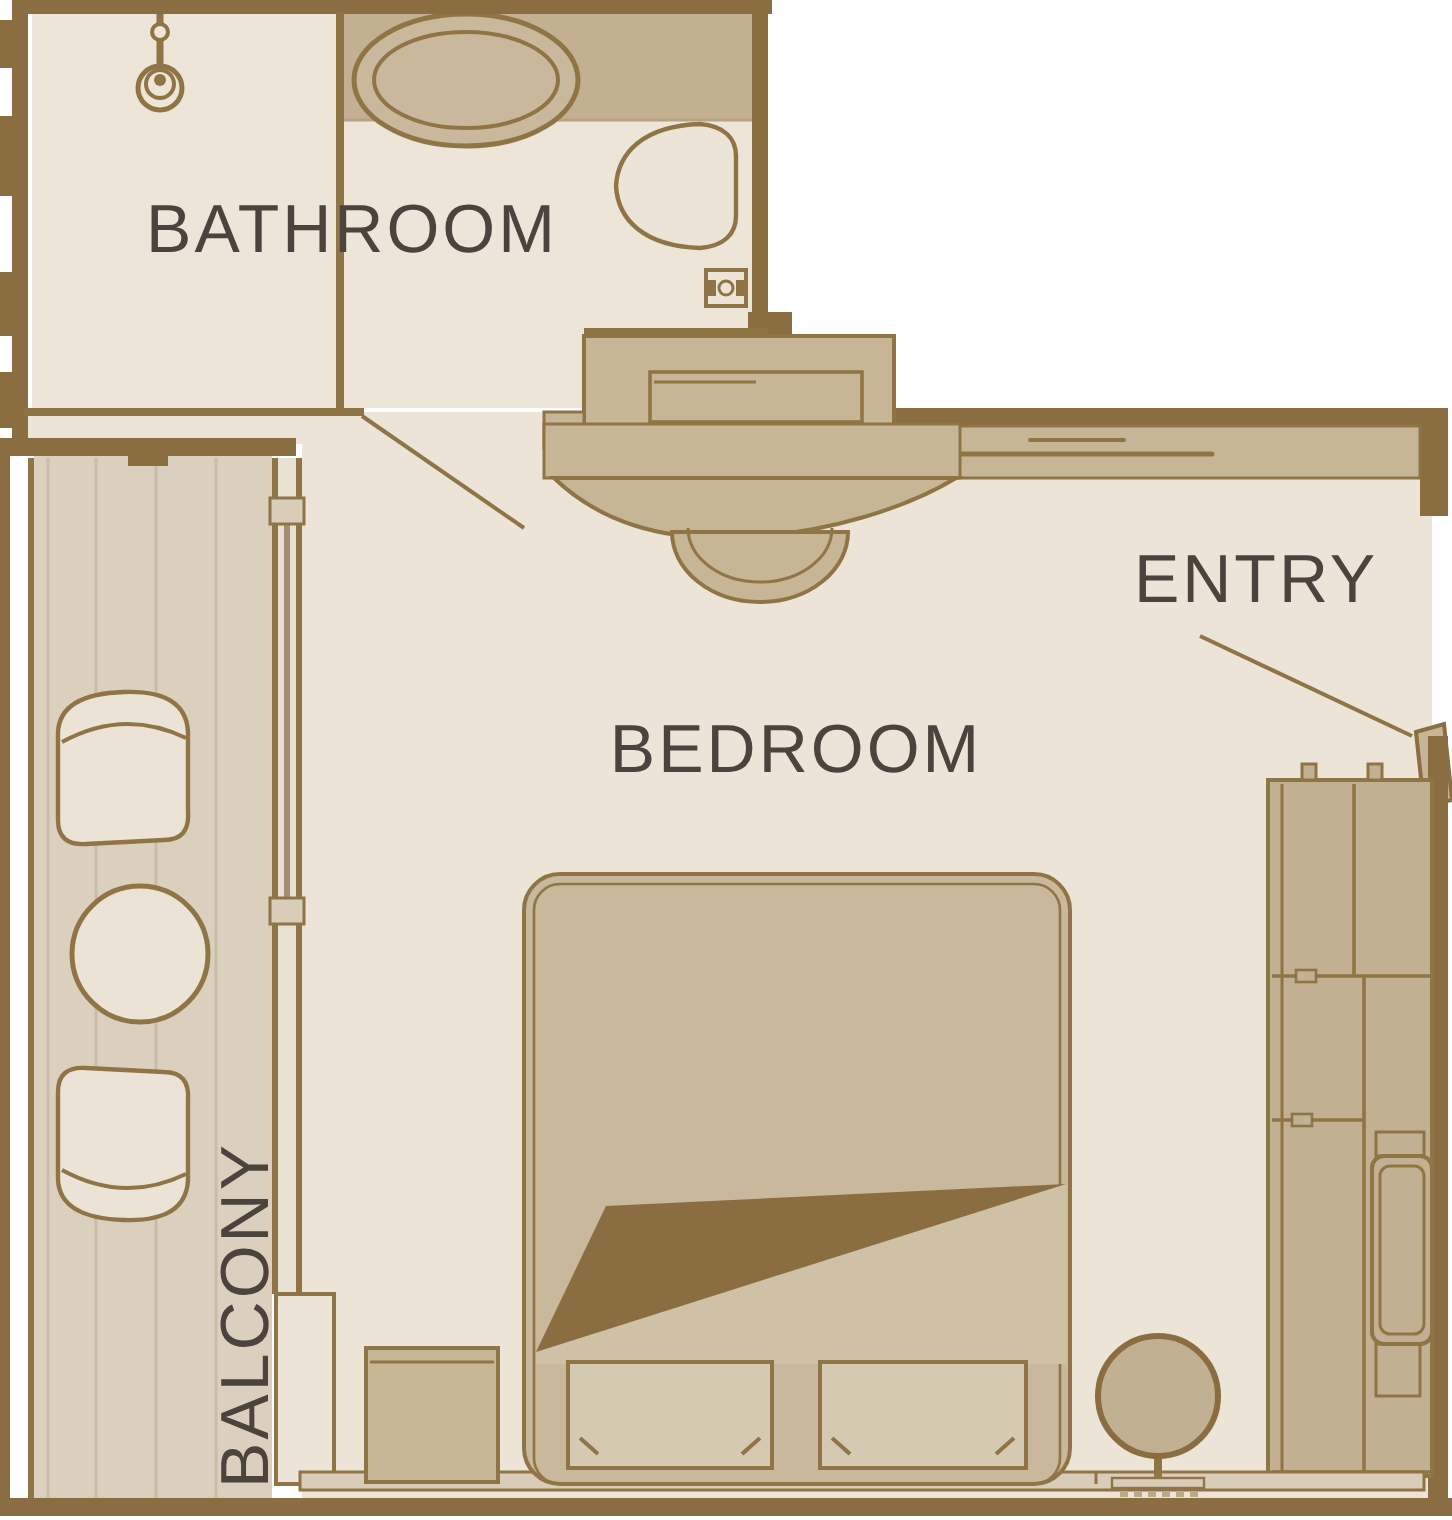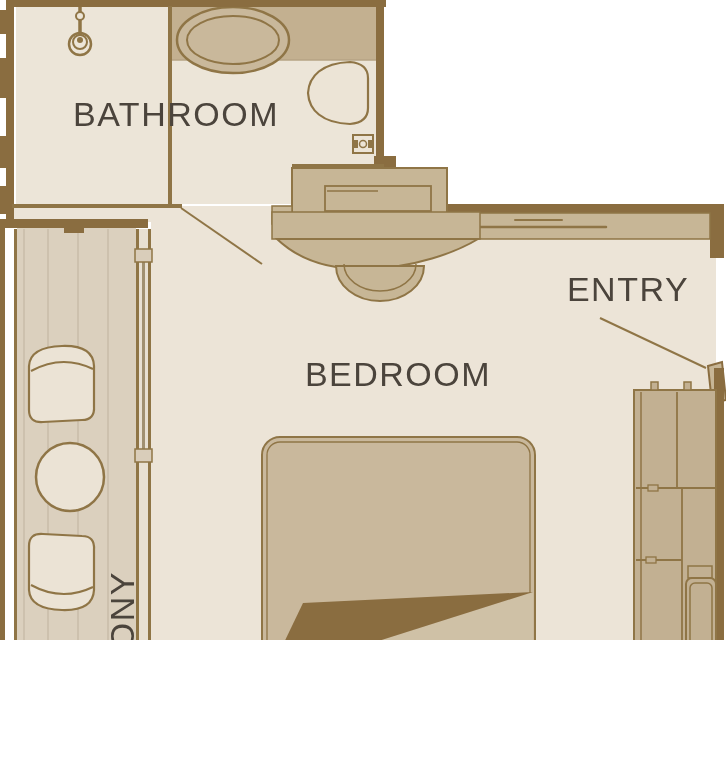--- a/index.html
+++ b/index.html
@@ -1,16 +1,16 @@
 <!DOCTYPE html>
 <html><head>
 <meta charset="utf-8">
 <style>
   html,body{margin:0;padding:0;background:#ffffff;}
-  .stage{width:726px;height:640px;position:relative;background:#ffffff;}
+  .stage{width:726px;height:760px;position:relative;background:#ffffff;}
   svg{display:block;}
   .room-label{
     font-family:"Liberation Sans", sans-serif;
     font-size:34px;
     letter-spacing:1.5px;
     fill:#4b443c;
     font-weight:400;
   }
   
   .wall{fill:#8a6d40;}

